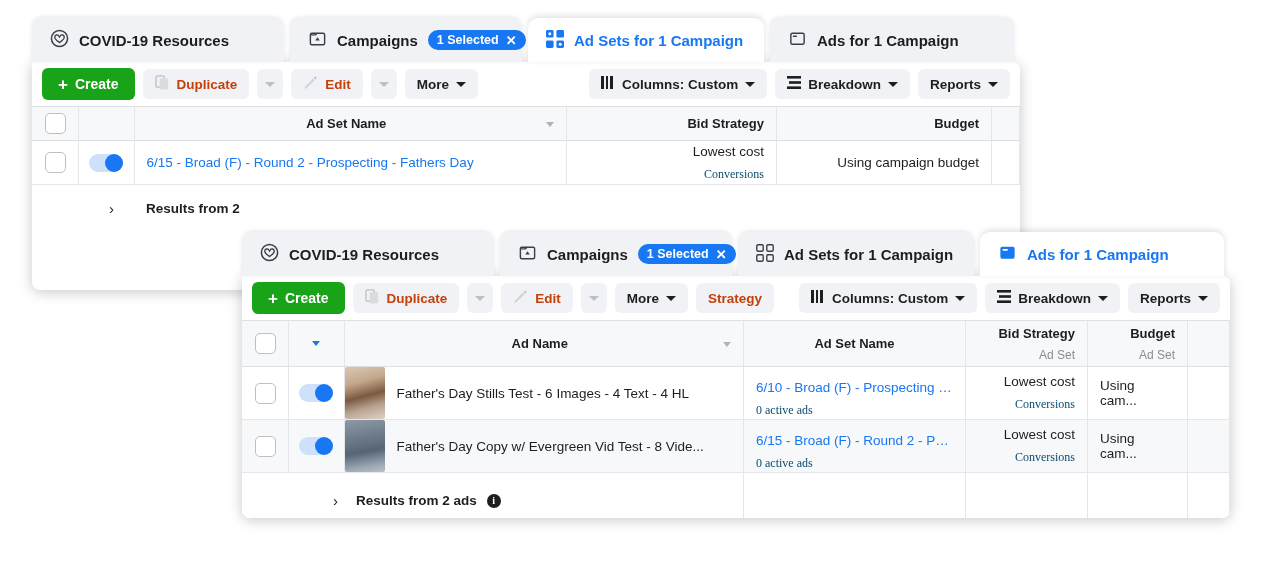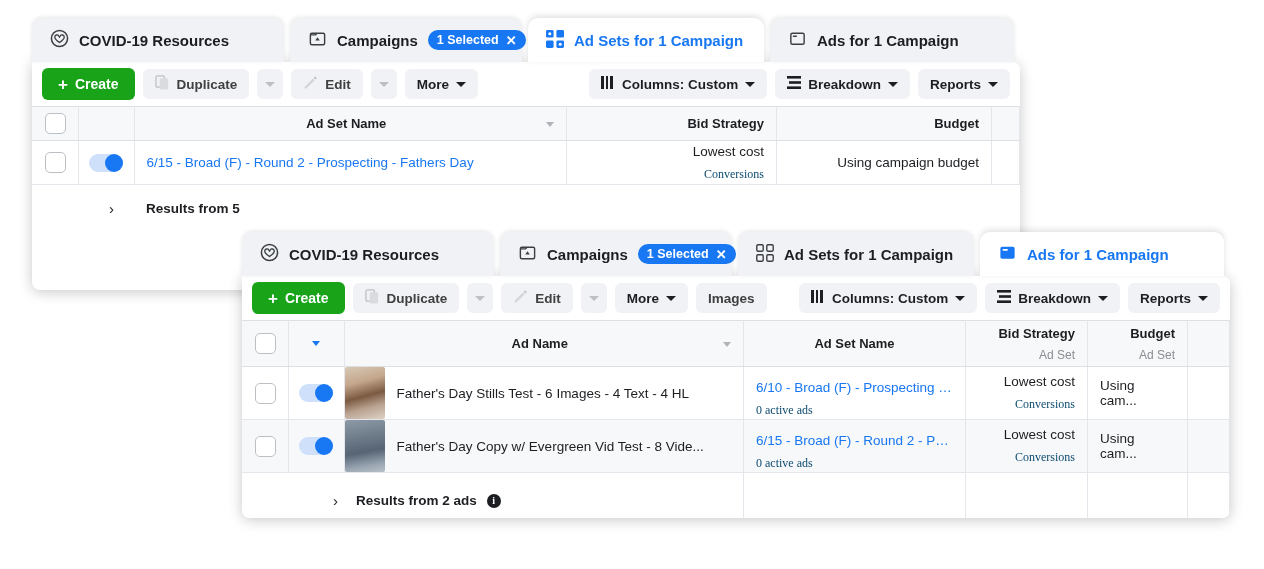--- a/index.html
+++ b/index.html
@@ -44,21 +44,21 @@
   }
   .btn {
     display: flex; align-items: center; gap: 7px;
     height: 30px; padding: 0 12px;
     border-radius: 6px;
     background: #f0f2f5;
     color: #1c1e21; font-size: 13.5px; font-weight: bold;
     white-space: nowrap;
   }
   .btn.primary { background: #19a319; color: #ffffff; padding: 0 16px; height: 32px; font-size: 14px; }
-  .btn.disabled { color: #404040; }
+  .btn.disabled { color: #c2410c; }
   .btn.caret-only { padding: 0 8px; }
   .spacer { flex: 1 1 auto; }
   .caret { width: 0; height: 0; border-left: 5px solid transparent; border-right: 5px solid transparent; border-top: 5px solid #1c1e21; }
   .caret.dim { border-top-color: #bcc0c4; }
 
   
   table { border-collapse: collapse; table-layout: fixed; width: 100%; }
   thead th {
     background: #f7f8fa;
     border-top: 1px solid #dddfe2;
@@ -283,21 +283,21 @@
             </td>
             <td class="r"><span>Using campaign budget</span></td>
             <td></td>
           </tr>
           <tr class="footrow" style="height:48px">
             <td style="border-right:none"></td>
             <td style="border-right:none;text-align:right;padding-right:8px !important;">
               <span class="chev">›</span>
             </td>
             <td colspan="4" style="border-right:none;font-weight:bold;font-size:13.5px;">
-              <span>Results from 5</span>
+              <span>Results from 2</span>
             </td>
           </tr>
         </tbody>
       </table>
     </div>
   </div>
 
   <div class="window" id="win-front">
 
     <div class="tabstrip">
@@ -378,21 +378,21 @@
           <span>Edit</span>
         </div>
         <div class="btn caret-only">
           <span class="caret dim"></span>
         </div>
         <div class="btn">
           <span>More</span>
           <span class="caret"></span>
         </div>
         <div class="btn disabled">
-          <span>Images</span>
+          <span>Strategy</span>
         </div>
 
         <div class="spacer"></div>
 
         <div class="btn">
           <span>
             <svg width="14" height="13" viewBox="0 0 14 13">
                 <rect x="0" y="0" width="3" height="13" fill="#1c1e21"></rect>
                 <rect x="5" y="0" width="2" height="13" fill="#1c1e21"></rect>
                 <rect x="9" y="0" width="3" height="13" fill="#1c1e21"></rect>

